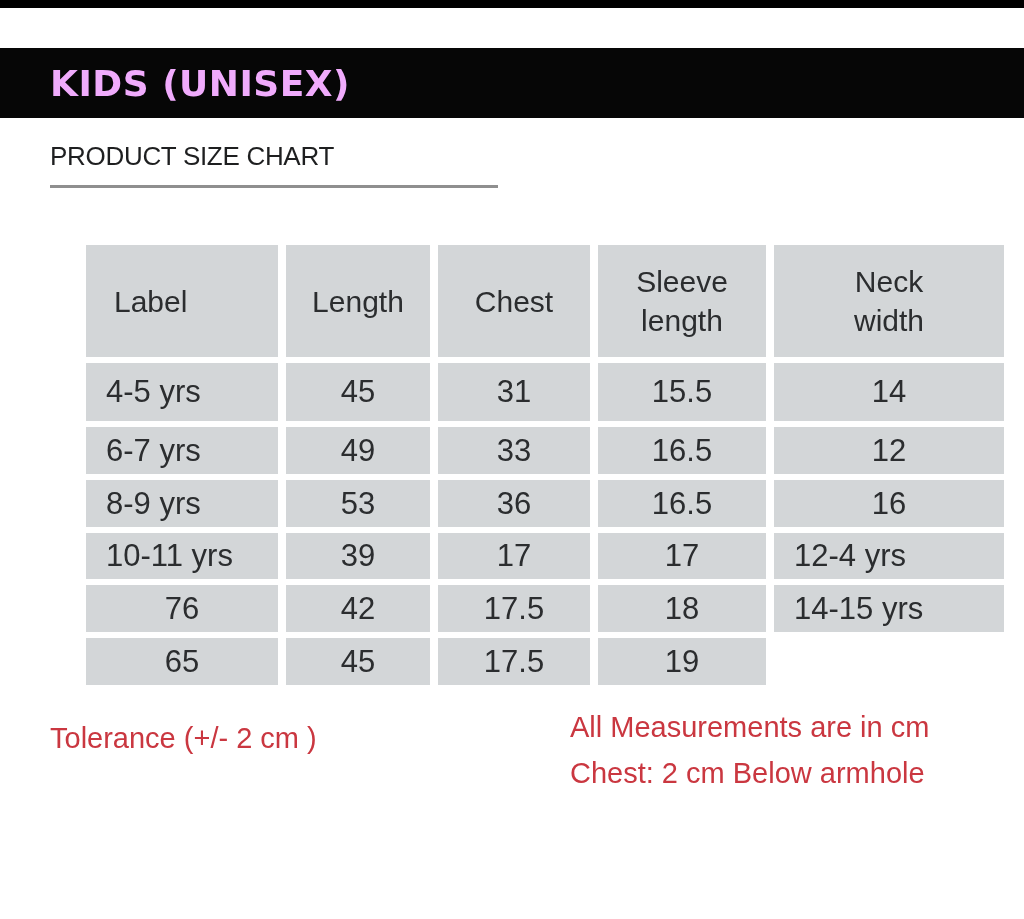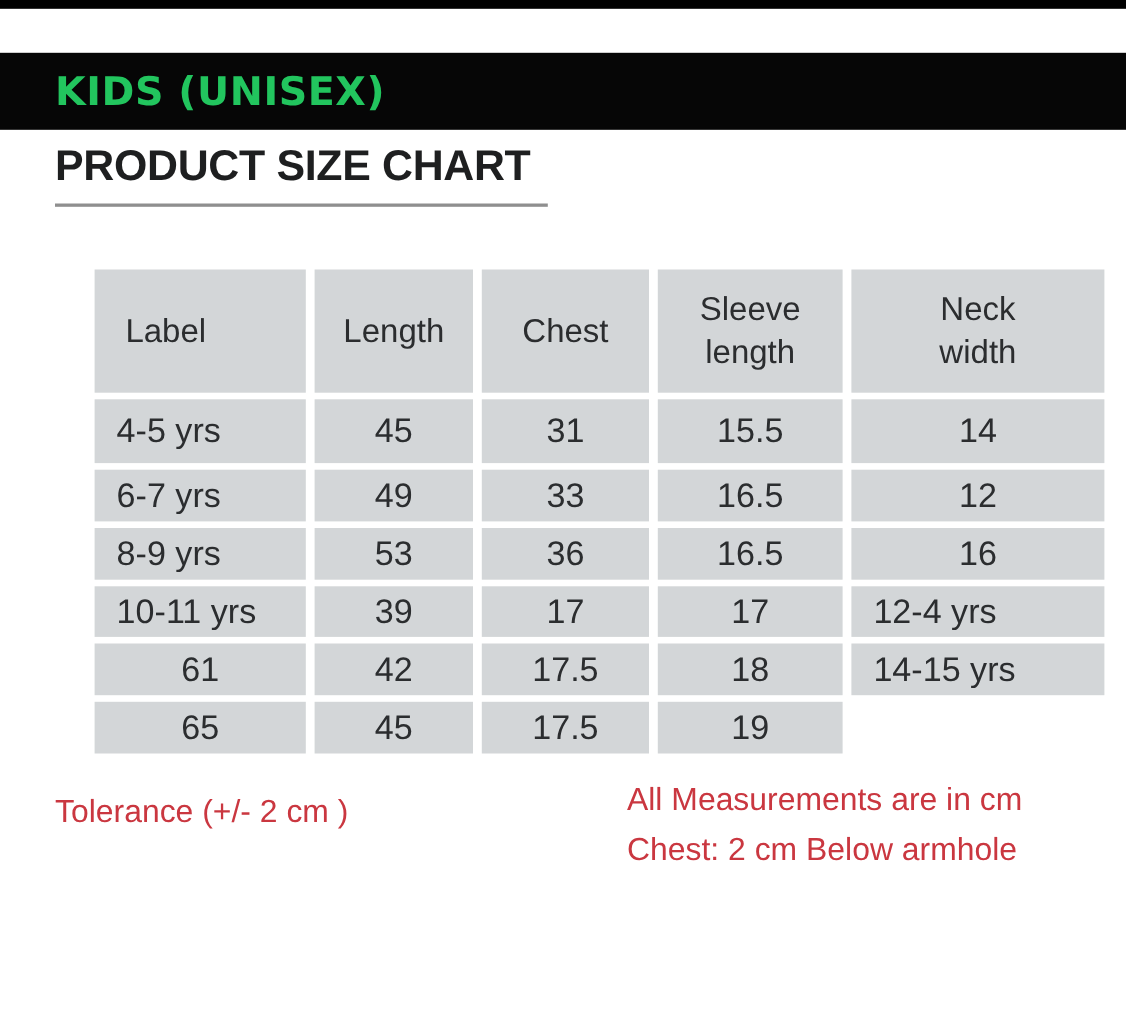--- a/index.html
+++ b/index.html
@@ -20,33 +20,33 @@
 
   .banner {
     position: absolute; left: 0; top: 48px;
     width: 1024px; height: 70px;
     background: #060606;
     display: flex; align-items: center;
     box-sizing: border-box;
     padding-left: 50px;
   }
   .banner-title {
-    color: #22c55e;
+    color: #f0abfc;
     font-family: "DejaVu Sans", "Liberation Sans", sans-serif;
     font-weight: 700;
     font-size: 36px;
     letter-spacing: 0.5px;
     text-align: center;
   }
 
   .section-heading {
-    position: absolute; left: 50px; top: 130px;
+    position: absolute; left: 50px; top: 141px;
     color: #1e1f20;
-    font-weight: 700;
-    font-size: 39px;
+    font-weight: 400;
+    font-size: 26px;
     letter-spacing: -0.3px;
   }
   .heading-underline {
     position: absolute; left: 50px; top: 185px;
     width: 448px; height: 3px;
     background: #8f8f8f;
   }
 
   .size-table {
     position: absolute; left: 50px; top: 245px;
@@ -124,21 +124,21 @@
       <div class="cell first">8-9 yrs</div>
       <div class="cell">53</div>
       <div class="cell">36</div>
       <div class="cell">16.5</div>
       <div class="cell">16</div>
       <div class="cell first">10-11 yrs</div>
       <div class="cell">39</div>
       <div class="cell">17</div>
       <div class="cell">17</div>
       <div class="cell first">12-4 yrs</div>
-      <div class="cell">61</div>
+      <div class="cell">76</div>
       <div class="cell">42</div>
       <div class="cell">17.5</div>
       <div class="cell">18</div>
       <div class="cell first">14-15 yrs</div>
       <div class="cell">65</div>
       <div class="cell">45</div>
       <div class="cell">17.5</div>
       <div class="cell">19</div>
     </div>
 

